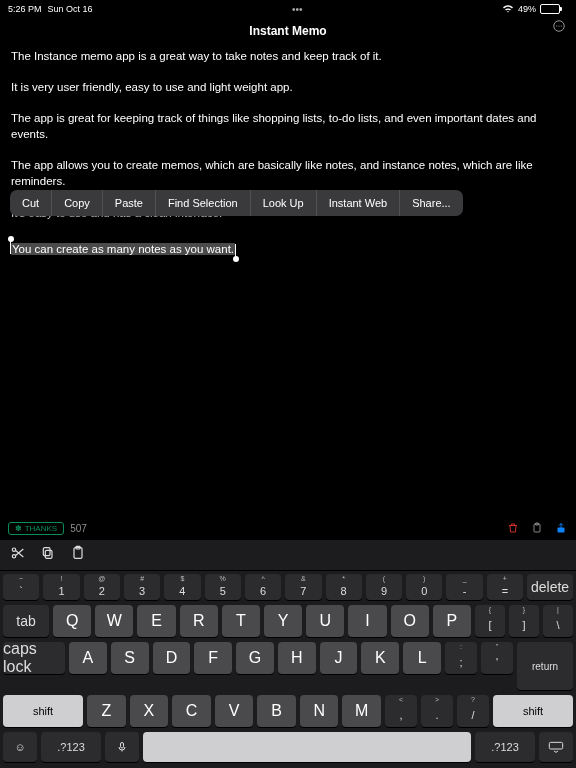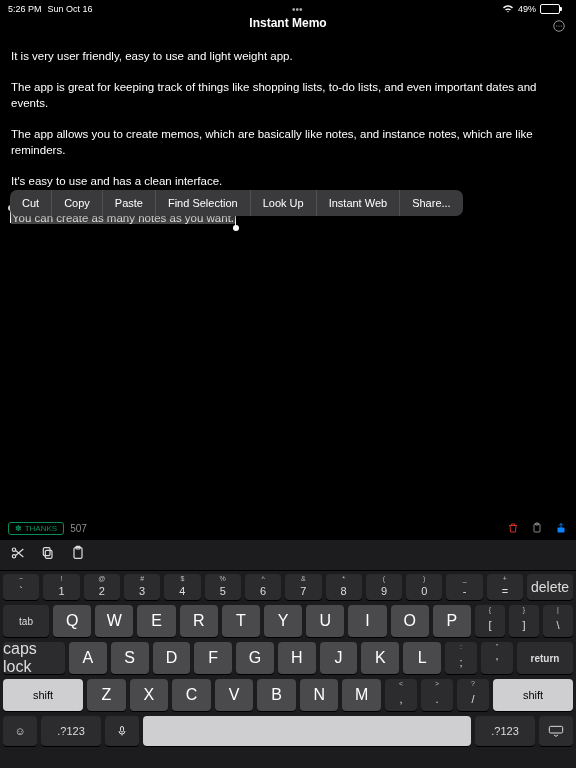--- a/index.html
+++ b/index.html
@@ -35,21 +35,21 @@
     content: ""; position: absolute; right: -3px; top: 2px; width: 2px; height: 4px;
     background: #fff; border-radius: 0 1px 1px 0;
   }
   .battery-fill { background:#fff; width:100%; height:100%; border-radius:1px;}
 
   
   .nav-row {
     height: 22px;
     position: relative;
     display: flex;
-    align-items: flex-start;
+    align-items: flex-end;
     justify-content: center;
     font-size: 12px;
     font-weight: 600;
   }
   .nav-more-icon {
     position: absolute;
     right: 10px;
     top: 3px;
     color: #bbb;
   }
@@ -212,20 +212,21 @@
     <svg width="14" height="14" viewBox="0 0 24 24">
         <circle cx="12" cy="12" r="9" fill="none" stroke="#aaa" stroke-width="1.5"></circle>
         <circle cx="8" cy="12" r="1" fill="#aaa"></circle>
         <circle cx="12" cy="12" r="1" fill="#aaa"></circle>
         <circle cx="16" cy="12" r="1" fill="#aaa"></circle>
       </svg>
   </span>
 </div>
 
 <div class="content-area">
+  <p>The Instance memo app is a great way to take notes and keep track of it.</p>
   <p>It is very user friendly, easy to use and light weight app.</p>
   <p>The app is great for keeping track of things like shopping lists, to-do lists, and even important dates and events.</p>
   <p>The app allows you to create memos, which are basically like notes, and instance notes, which are like reminders.</p>
   <p>It's easy to use and has a clean interface.</p>
   <p style="margin-top:20px;">
     <span class="sel-wrapper">
       <span class="sel-handle start"></span>
       <span class="sel-handle-line-start"></span>
       <span class="selected-text">You can create as many notes as you want.</span>
       <span class="sel-handle-line-end"></span>
@@ -352,21 +353,21 @@
           <span class="sub">+</span>
           <span class="main">=</span>
         </div>
         <div class="key dark numrow special" style="flex: 0 0 46px;">
           <span style="font-size:14px;">delete</span>
         </div>
       </div>
 
     <div class="kb-row" id="kbrow2">
         <div class="key dark special" style="flex: 0 0 46px; height: 32px;">
-          <span style="font-size:10px;">tab</span>
+          <span style="font-size:14px;">tab</span>
         </div>
         <div class="key letter" style="height: 32px;">Q</div>
         <div class="key letter" style="height: 32px;">W</div>
         <div class="key letter" style="height: 32px;">E</div>
         <div class="key letter" style="height: 32px;">R</div>
         <div class="key letter" style="height: 32px;">T</div>
         <div class="key letter" style="height: 32px;">Y</div>
         <div class="key letter" style="height: 32px;">U</div>
         <div class="key letter" style="height: 32px;">I</div>
         <div class="key letter" style="height: 32px;">O</div>
@@ -399,21 +400,21 @@
         <div class="key letter" style="height: 32px;">K</div>
         <div class="key letter" style="height: 32px;">L</div>
         <div class="key dark numrow" style="flex: 0 0 32px; height: 32px;">
           <span class="sub">:</span>
           <span class="main">;</span>
         </div>
         <div class="key dark numrow" style="flex: 0 0 32px; height: 32px;">
           <span class="sub">"</span>
           <span class="main">'</span>
         </div>
-        <div class="key dark special" style="flex: 0 0 56px; height: 32px; font-weight: bold;">
+        <div class="key dark special" style="flex: 0 0 56px; height: 48px;">
           <span style="font-size:10px;">return</span>
         </div>
       </div>
 
     <div class="kb-row" id="kbrow4">
         <div class="key light special" style="flex: 0 0 80px; height: 32px;">
           <span>shift</span>
         </div>
         <div class="key letter" style="height: 32px;">Z</div>
         <div class="key letter" style="height: 32px;">X</div>

